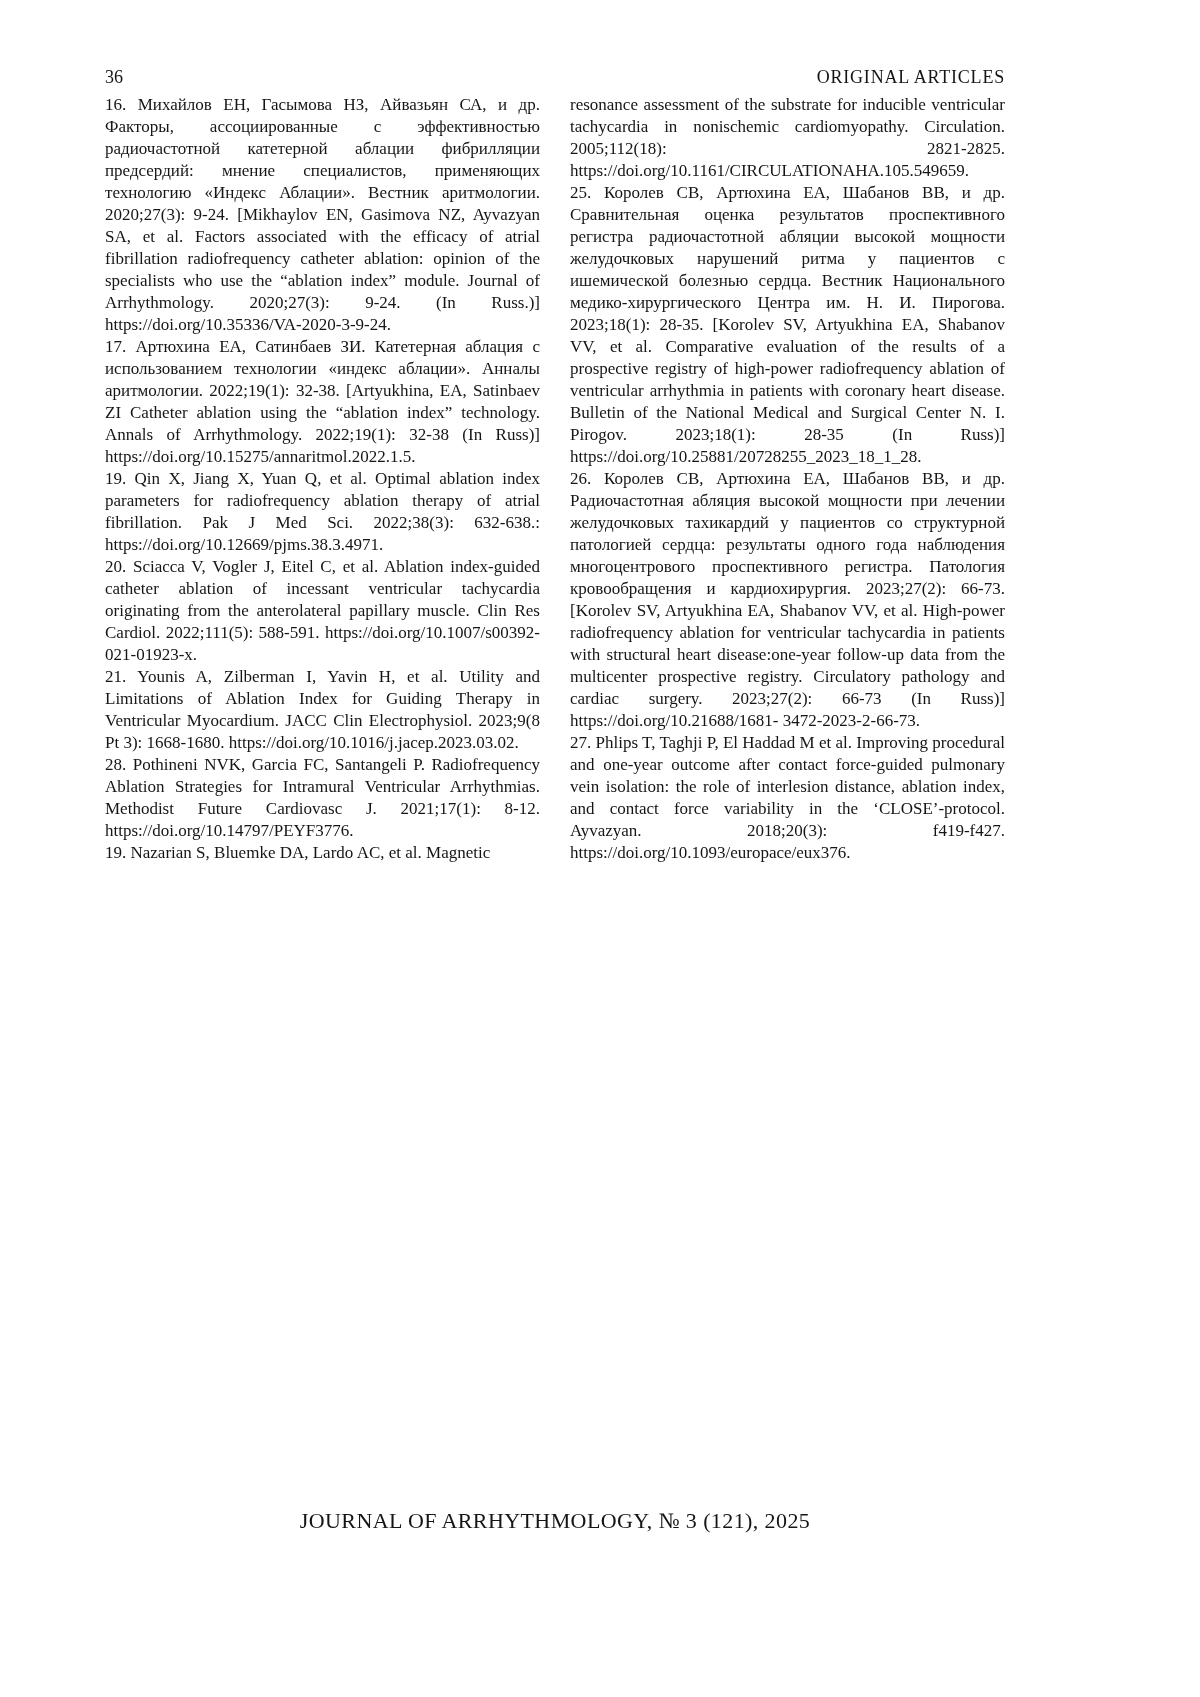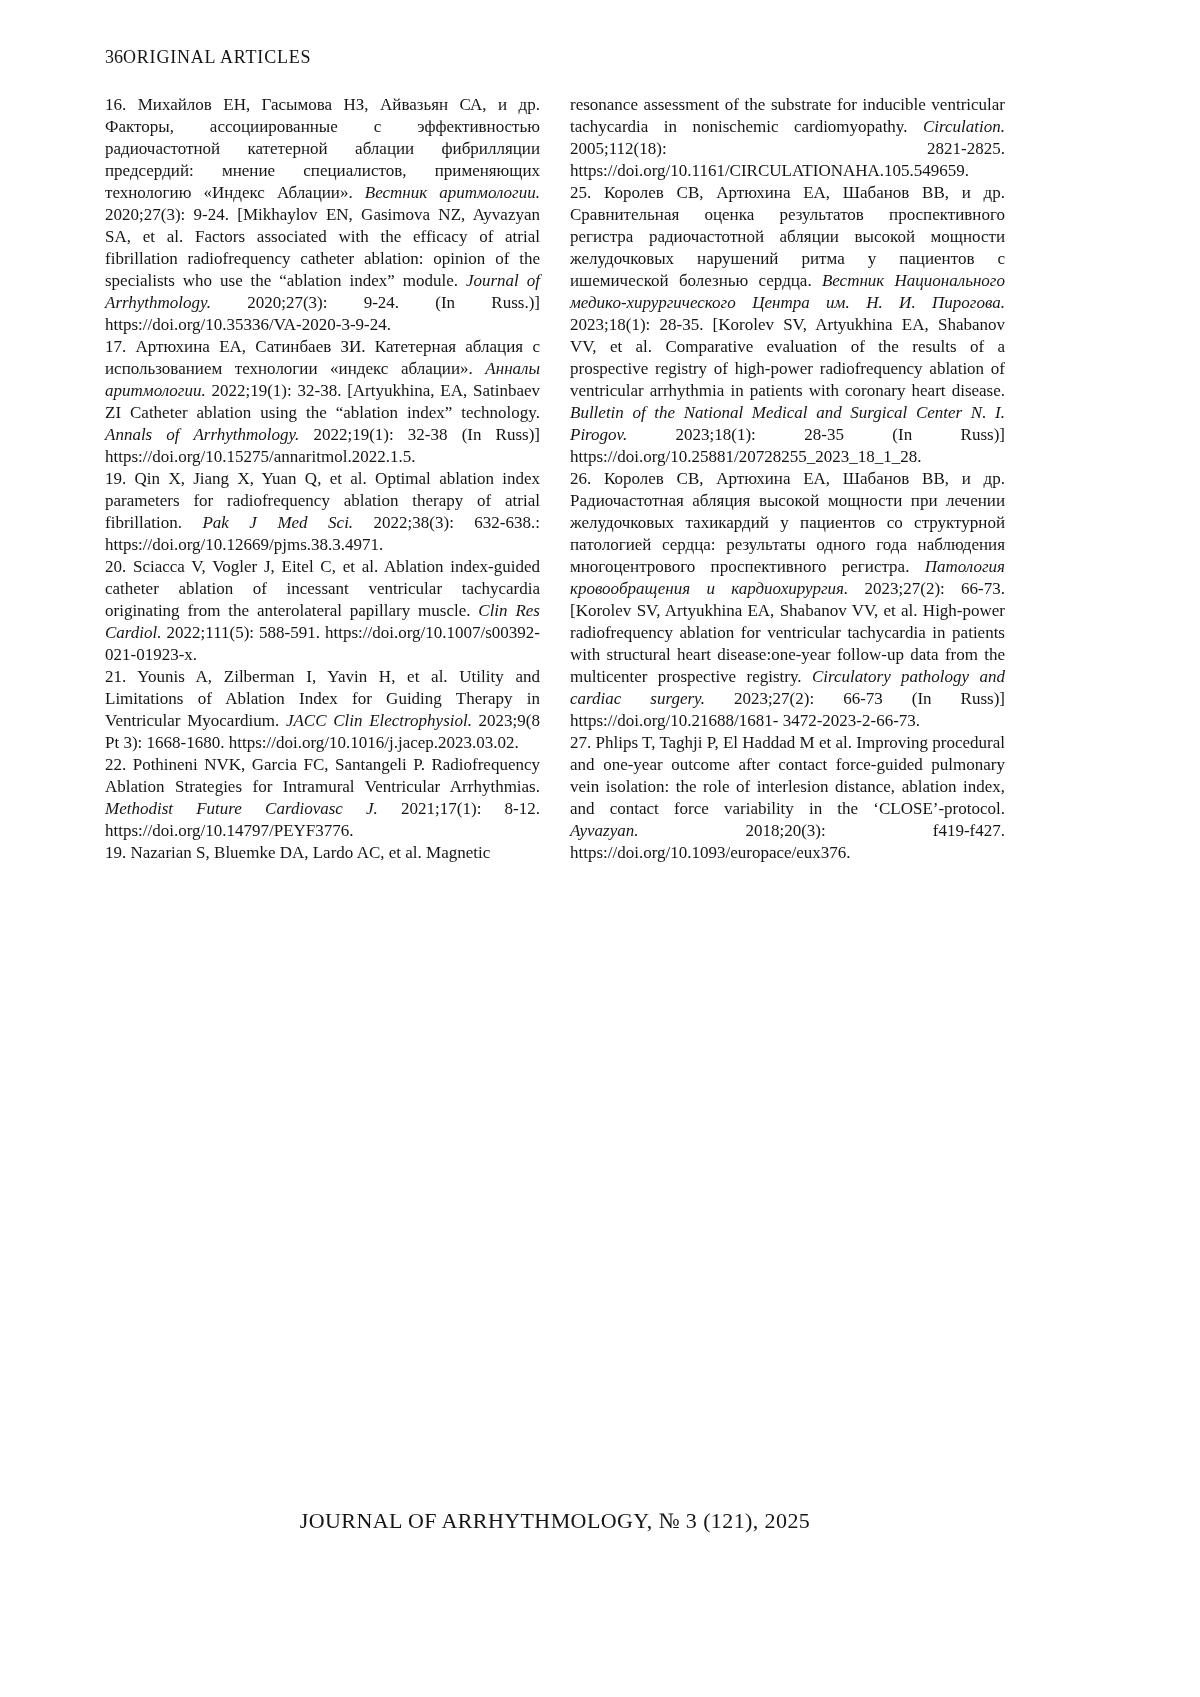--- a/index.html
+++ b/index.html
@@ -12,42 +12,42 @@
     background: #ffffff;
     font-family: "Liberation Serif", "DejaVu Serif", serif;
     color: #151515;
   }
   .page-header {
     position: absolute;
     top: 47px;
     left: 105px;
     width: 900px;
     display: flex;
-    justify-content: flex-start;
+    justify-content: space-between;
     align-items: baseline;
     font-size: 18px;
   }
-  .running-head { letter-spacing: 0.8px; }
+  .running-head { letter-spacing: 0.8px; margin-top: 20px; }
   .columns {
     position: absolute;
     top: 94px;
     left: 105px;
     width: 900px;
     display: flex;
     gap: 30px;
   }
   .col { flex: 1 1 0; min-width: 0; }
   .ref {
     margin: 0;
     text-align: justify;
     font-size: 17px;
     line-height: 22px;
     overflow-wrap: break-word;
   }
-  .it { font-style: italic; }
+  .it { }
   .page-footer {
     position: absolute;
     top: 1508px;
     left: 105px;
     width: 900px;
     text-align: center;
     font-size: 22px;
     letter-spacing: 0.4px;
   }
 </style>
@@ -61,21 +61,21 @@
     <span class="running-head">ORIGINAL ARTICLES</span>
   </header>
 
   <main class="columns">
     <div class="col" id="col-left">
         <p class="ref"><span>16. Михайлов ЕН, Гасымова НЗ, Айвазьян СА, и др. Факторы, ассоциированные с эффективностью радиочастотной катетерной аблации фибрилляции предсердий: мнение специалистов, применяющих технологию «Индекс Аблации». </span><span class="it">Вестник аритмологии.</span><span> 2020;27(3): 9-24. [Mikhaylov EN, Gasimova NZ, Ayvazyan SA, et al. Factors associated with the efficacy of atrial fibrillation radiofrequency catheter ablation: opinion of the specialists who use the “ablation index” module. </span><span class="it">Journal of Arrhythmology.</span><span> 2020;27(3): 9-24. (In Russ.)] https://doi.org/10.35336/VA-2020-3-9-24.</span></p>
         <p class="ref"><span>17. Артюхина ЕА, Сатинбаев ЗИ. Катетерная аблация с использованием технологии «индекс аблации». </span><span class="it">Анналы аритмологии.</span><span> 2022;19(1): 32-38. [Artyukhina, EA, Satinbaev ZI Catheter ablation using the “ablation index” technology. </span><span class="it">Annals of Arrhythmology.</span><span> 2022;19(1): 32-38 (In Russ)] https://doi.org/10.15275/annaritmol.2022.1.5.</span></p>
         <p class="ref"><span>19. Qin X, Jiang X, Yuan Q, et al. Optimal ablation index parameters for radiofrequency ablation therapy of atrial fibrillation. </span><span class="it">Pak J Med Sci.</span><span> 2022;38(3): 632-638.: https://doi.org/10.12669/pjms.38.3.4971.</span></p>
         <p class="ref"><span>20. Sciacca V, Vogler J, Eitel C, et al. Ablation index-guided catheter ablation of incessant ventricular tachycardia originating from the anterolateral papillary muscle. </span><span class="it">Clin Res Cardiol.</span><span> 2022;111(5): 588-591. https://doi.org/10.1007/s00392-021-01923-x.</span></p>
         <p class="ref"><span>21. Younis A, Zilberman I, Yavin H, et al. Utility and Limitations of Ablation Index for Guiding Therapy in Ventricular Myocardium. </span><span class="it">JACC Clin Electrophysiol.</span><span> 2023;9(8 Pt 3): 1668-1680. https://doi.org/10.1016/j.jacep.2023.03.02.</span></p>
-        <p class="ref"><span>22. Pothineni NVK, Garcia FC, Santangeli P. Radiofrequency Ablation Strategies for Intramural Ventricular Arrhythmias. </span><span class="it">Methodist Future Cardiovasc J.</span><span> 2021;17(1): 8-12. https://doi.org/10.14797/PEYF3776.</span></p>
+        <p class="ref"><span>28. Pothineni NVK, Garcia FC, Santangeli P. Radiofrequency Ablation Strategies for Intramural Ventricular Arrhythmias. </span><span class="it">Methodist Future Cardiovasc J.</span><span> 2021;17(1): 8-12. https://doi.org/10.14797/PEYF3776.</span></p>
         <p class="ref"><span>19. Nazarian S, Bluemke DA, Lardo AC, et al. Magnetic</span></p>
       </div>
     <div class="col" id="col-right">
         <p class="ref"><span>resonance assessment of the substrate for inducible ventricular tachycardia in nonischemic cardiomyopathy. </span><span class="it">Circulation.</span><span> 2005;112(18): 2821-2825. https://doi.org/10.1161/CIRCULATIONAHA.105.549659.</span></p>
         <p class="ref"><span>25. Королев СВ, Артюхина ЕА, Шабанов ВВ, и др. Сравнительная оценка результатов проспективного регистра радиочастотной абляции высокой мощности желудочковых нарушений ритма у пациентов с ишемической болезнью сердца. </span><span class="it">Вестник Национального медико-хирургического Центра им. Н. И. Пирогова.</span><span> 2023;18(1): 28-35. [Korolev SV, Artyukhina EA, Shabanov VV, et al. Comparative evaluation of the results of a prospective registry of high-power radiofrequency ablation of ventricular arrhythmia in patients with coronary heart disease. </span><span class="it">Bulletin of the National Medical and Surgical Center N. I. Pirogov.</span><span> 2023;18(1): 28-35 (In Russ)] https://doi.org/10.25881/20728255_2023_18_1_28.</span></p>
         <p class="ref"><span>26. Королев СВ, Артюхина ЕА, Шабанов ВВ, и др. Радиочастотная абляция высокой мощности при лечении желудочковых тахикардий у пациентов со структурной патологией сердца: результаты одного года наблюдения многоцентрового проспективного регистра. </span><span class="it">Патология кровообращения и кардиохирургия.</span><span> 2023;27(2): 66-73. [Korolev SV, Artyukhina EA, Shabanov VV, et al. High-power radiofrequency ablation for ventricular tachycardia in patients with structural heart disease:one-year follow-up data from the multicenter prospective registry. </span><span class="it">Circulatory pathology and cardiac surgery.</span><span> 2023;27(2): 66-73 (In Russ)] https://doi.org/10.21688/1681- 3472-2023-2-66-73.</span></p>
         <p class="ref"><span>27. Phlips T, Taghji P, El Haddad M et al. Improving procedural and one-year outcome after contact force-guided pulmonary vein isolation: the role of interlesion distance, ablation index, and contact force variability in the ‘CLOSE’-protocol. </span><span class="it">Ayvazyan.</span><span> 2018;20(3): f419-f427. https://doi.org/10.1093/europace/eux376.</span></p>
       </div>
   </main>
 

